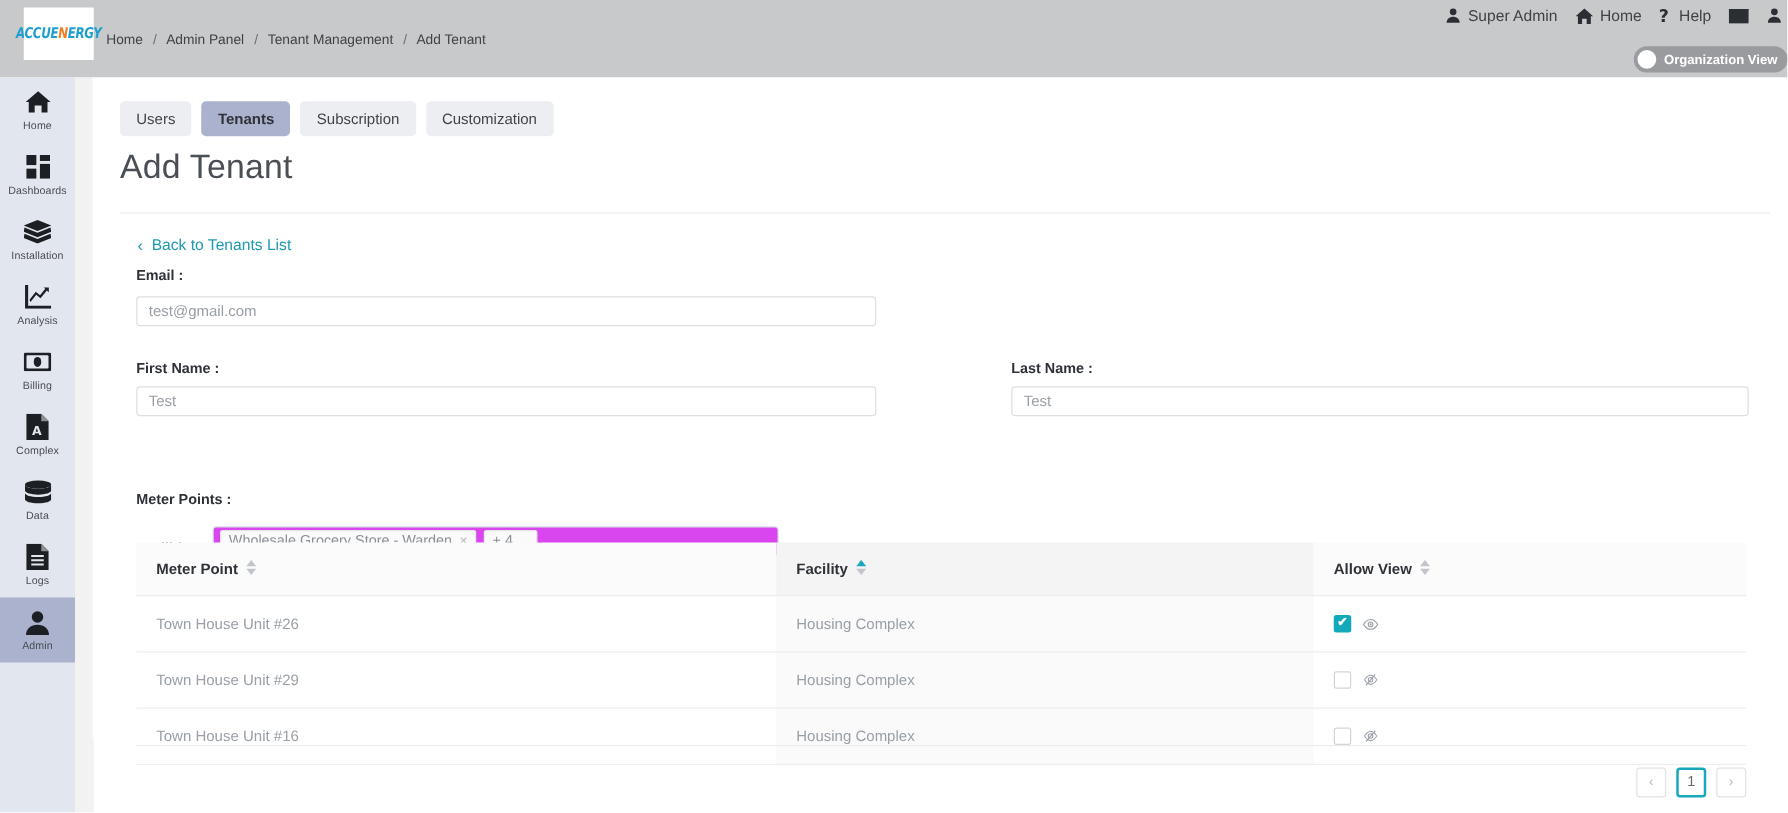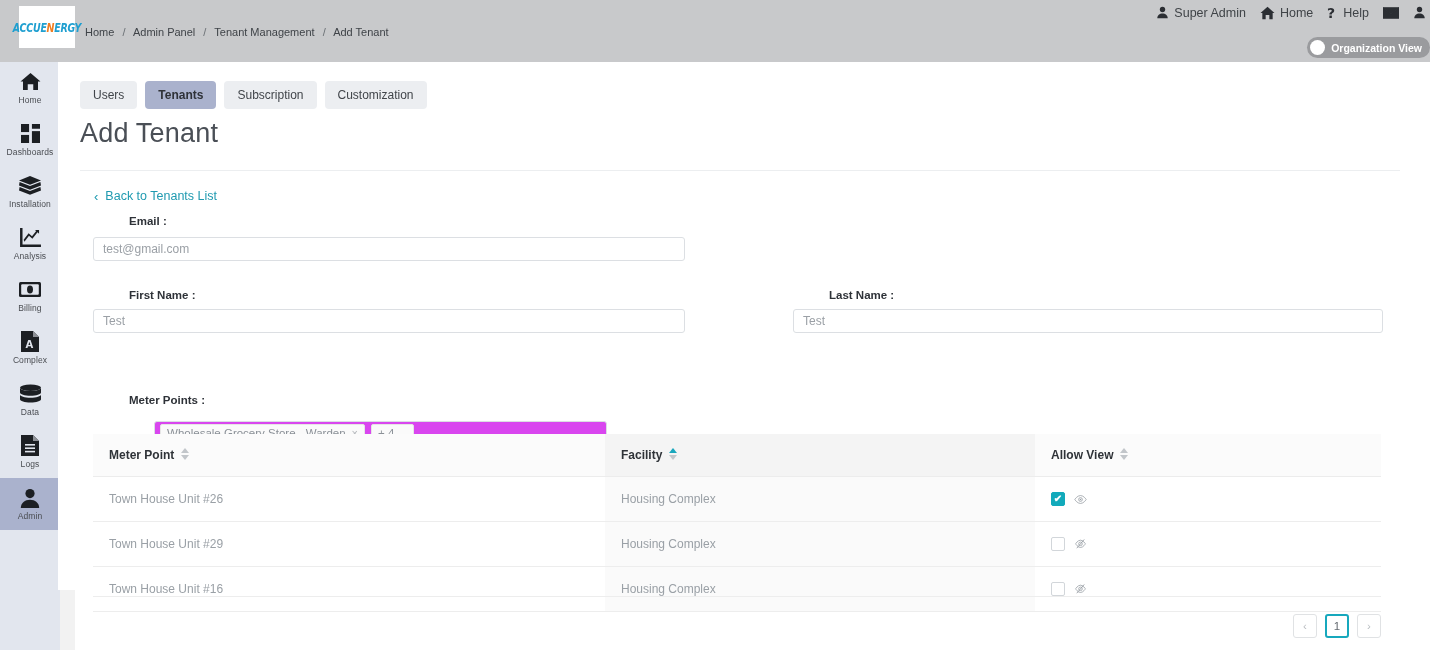--- a/index.html
+++ b/index.html
@@ -67,21 +67,21 @@
   .side-item {
     width: 60px; height: 52px;
     display: flex; flex-direction: column; align-items: center; justify-content: center;
     gap: 3px; cursor: pointer;
   }
   .side-item.active { background: #aab2cd; }
   .side-label { font-size: 8.5px; color: #4a4d52; letter-spacing: .1px; }
   .side-icon { height: 21px; display:flex; align-items:center; justify-content:center; }
 
   
-  .main { position: absolute; left: 58px; top: 62px; width: 1355px; height: 528px; background:#fff; }
+  .main { position: absolute; left: 74px; top: 62px; width: 1355px; height: 528px; background:#fff; }
 
   .tabs { position: absolute; left: 22px; top: 19px; display: flex; gap: 8px; }
   .tab {
     background: #eceef1; border-radius: 4px; padding: 7px 13px;
     font-size: 12px; color: #41454a; cursor: pointer; white-space: nowrap;
   }
   .tab.active { background: #aab2cd; color: #2f3238; font-weight: 600; }
 
   .page-title {
     position: absolute; left: 22px; top: 56px;
@@ -91,21 +91,21 @@
     position: absolute; left: 22px; top: 108px; width: 1320px; height: 1px; background: #eceef0;
   }
 
   .back-link {
     position: absolute; left: 36px; top: 127px;
     font-size: 12.5px; color: #1f9ab0; display:flex; align-items:center; gap:7px; cursor:pointer;
   }
   .back-chevron { font-size: 13px; color:#1f9ab0; line-height: 1; }
 
   .form-label {
-    position: absolute; font-size: 11.5px; font-weight: 700; color: #2e3238; white-space: nowrap; margin-left: 36px;
+    position: absolute; font-size: 11.5px; font-weight: 700; color: #2e3238; white-space: nowrap;
   }
 
   .txt-input {
     position: absolute; height: 24px;
     border: 1px solid #dcdfe3; border-radius: 3px; background: #fff;
     font-family: Liberation Sans, sans-serif;
     font-size: 12px; color: #9ba0a6; padding: 0 9px;
     outline: none;
   }
 

